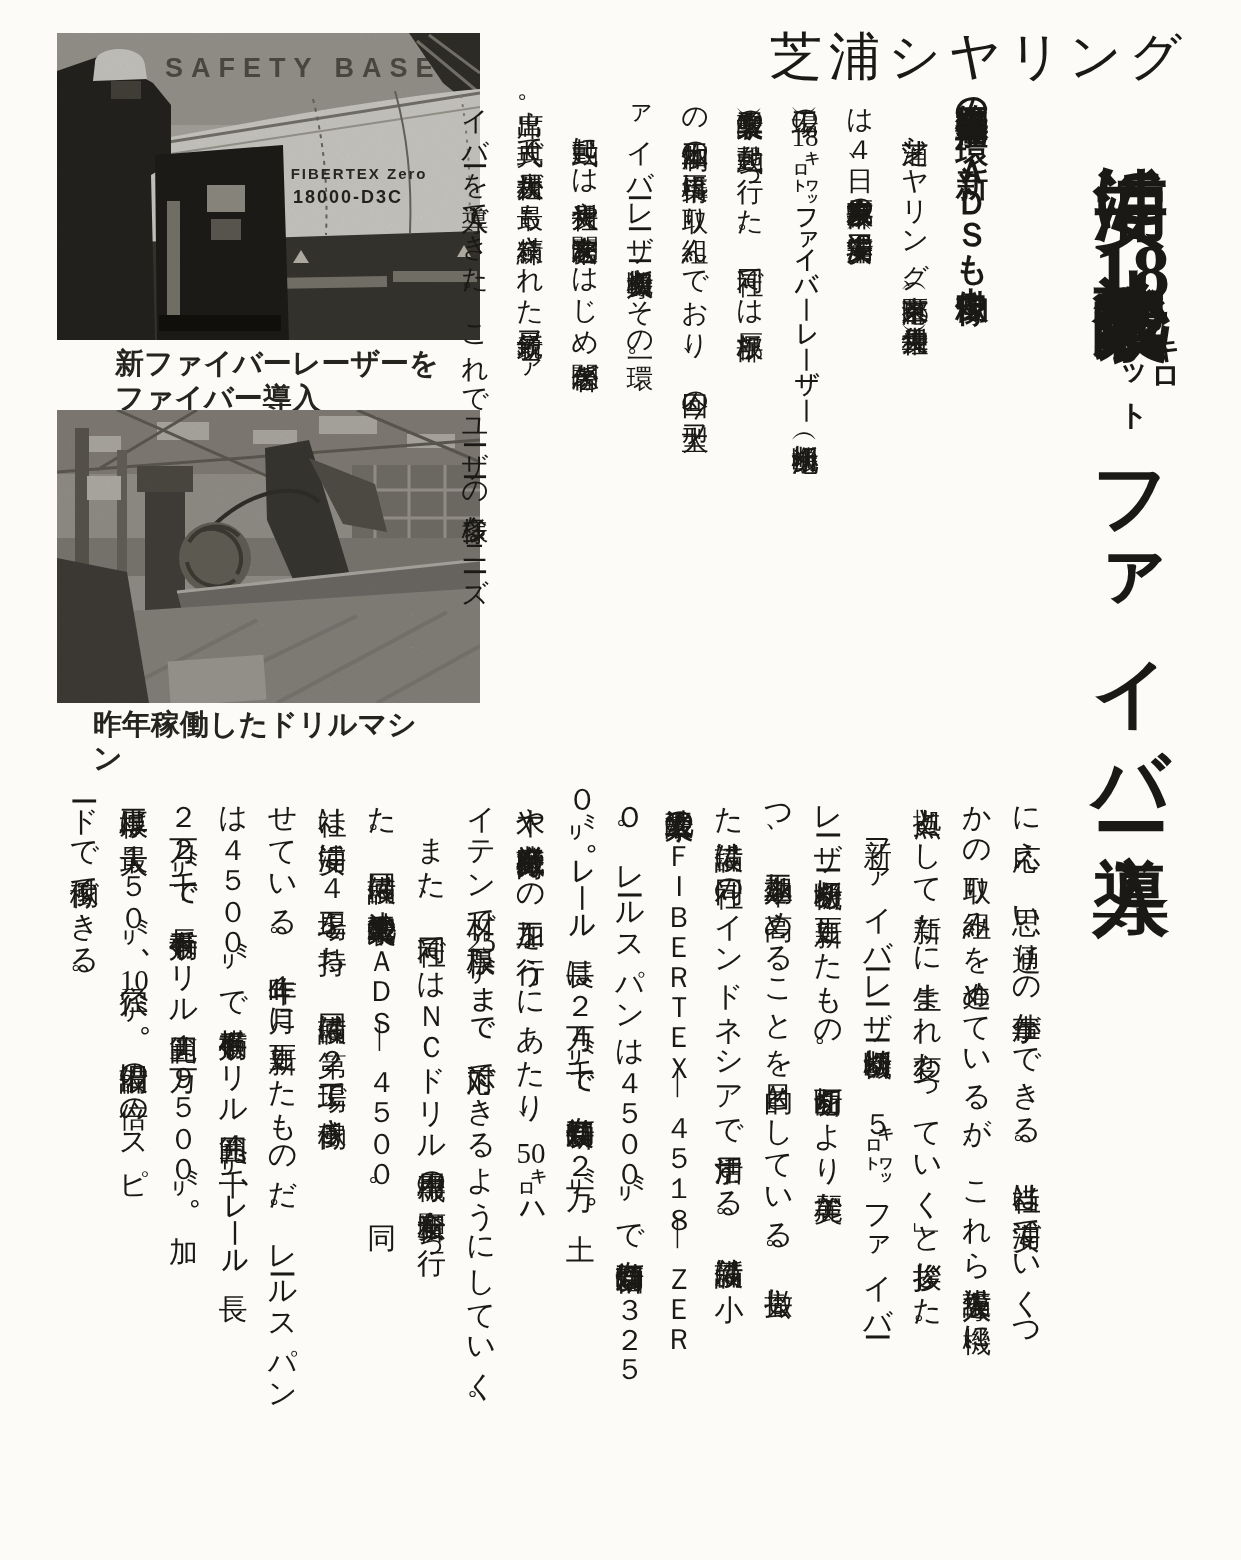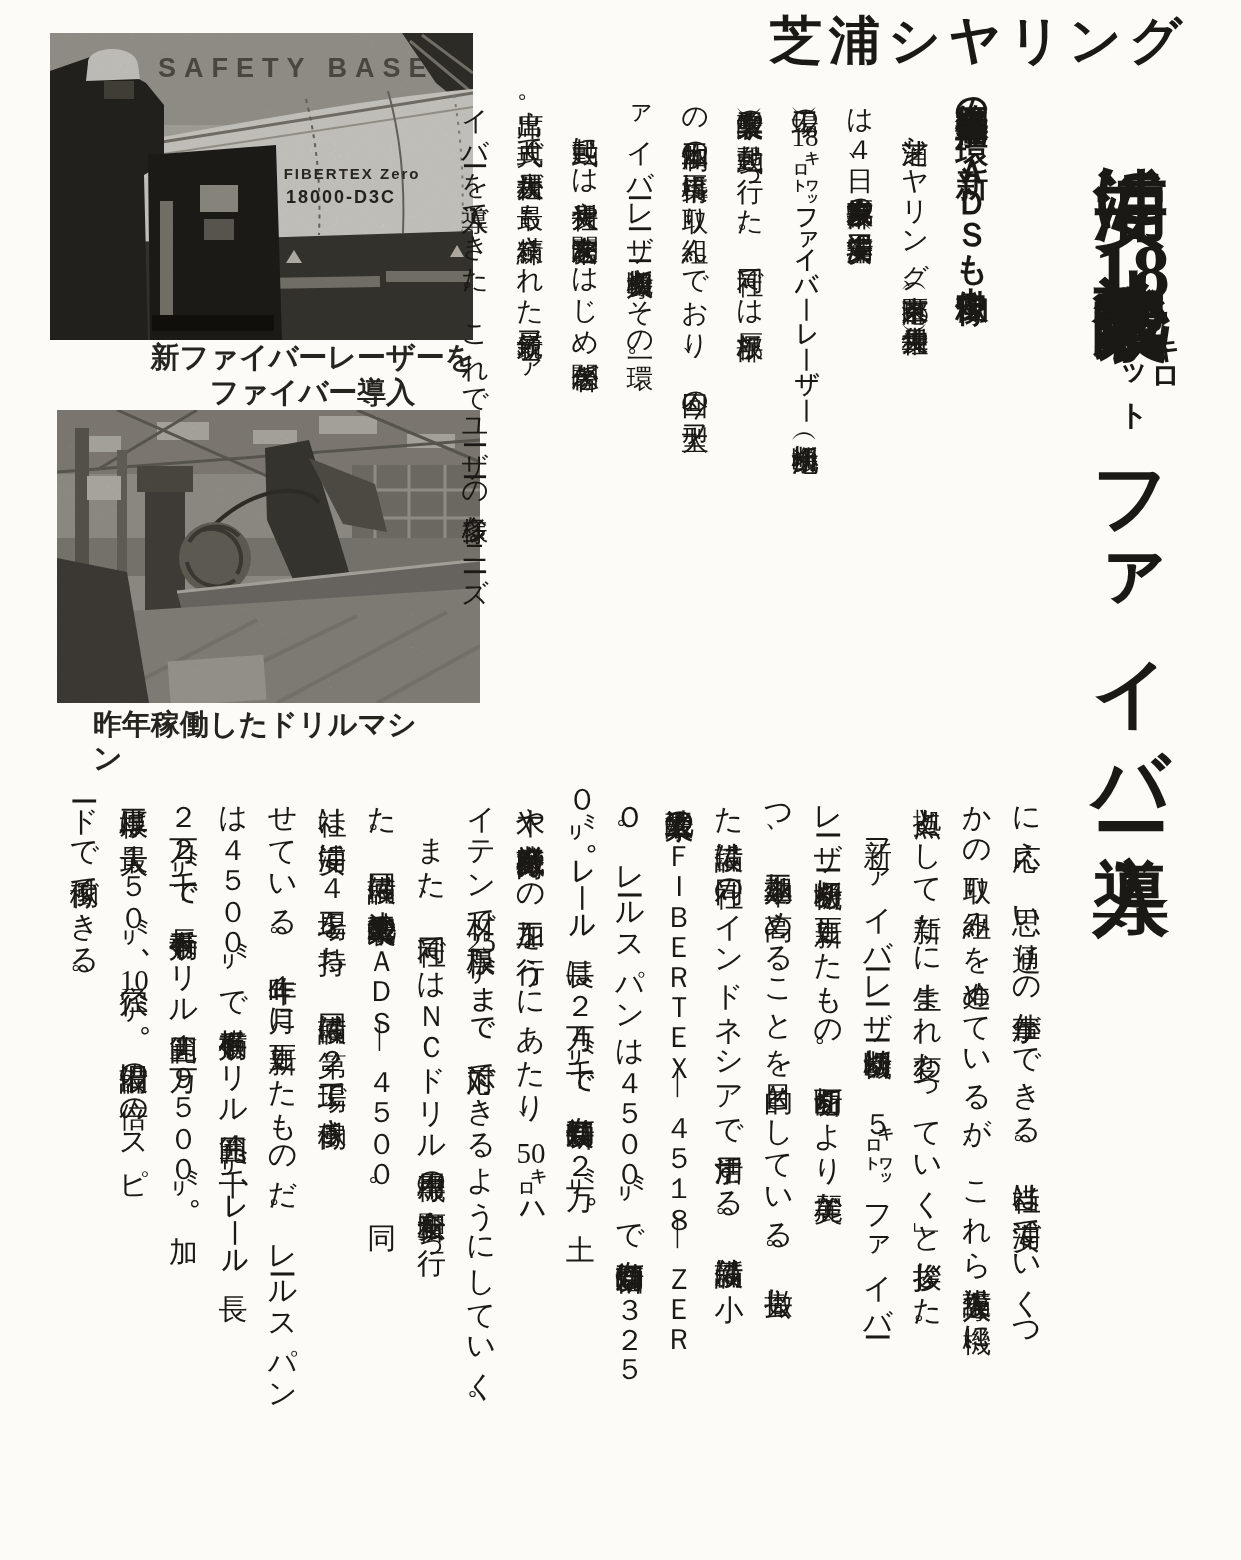--- a/index.html
+++ b/index.html
@@ -8,22 +8,22 @@
     position:relative;width:1241px;height:1560px;margin:0 auto;
     background:#fcfbf7;color:#1b1915;overflow:hidden;
     font-family:"Liberation Serif","DejaVu Serif",serif;
   }
   
   .vflow{writing-mode:vertical-rl;text-orientation:mixed;}
   .tcy{text-combine-upright:all;}
 
   
   .masthead{
-    position:absolute;left:770px;top:6px;
-    font-size:52px;font-weight:bold;letter-spacing:7px;white-space:nowrap;
+    position:absolute;left:770px;top:22px;
+    font-size:52px;font-weight:normal;letter-spacing:7px;white-space:nowrap;
   }
 
   
   .headline{
     position:absolute;right:56px;top:106px;height:1420px;
     font-size:76px;font-weight:bold;letter-spacing:5px;line-height:106px;
   }
   .kumi{display:inline-block;font-size:29px;font-weight:bold;letter-spacing:0;
         line-height:1.1;vertical-align:middle;margin:6px 0;}
   .kumi-col{display:block;}
@@ -39,28 +39,28 @@
   .tcol{font-size:27px;letter-spacing:0.5px;line-height:55px;}
 
   
   .body-bottom{
     position:absolute;left:57px;top:786px;width:994px;height:774px;
   }
   .bcol{font-size:29px;letter-spacing:1.2px;line-height:49.6px;}
 
   
   figure{margin:0;padding:0;}
-  .photo1{position:absolute;left:50px;top:33px;width:467px;text-align:center;}
+  .photo1{position:absolute;left:57px;top:33px;width:467px;}
   .photo2{position:absolute;left:57px;top:410px;width:364px;}
   .photo-frame{display:block;}
   figcaption{
     font-family:"Liberation Sans","DejaVu Sans",sans-serif;
     font-weight:600;color:#26241f;
   }
-  .photo1 figcaption{padding-left:58px;font-size:29px;line-height:35px;}
+  .photo1 figcaption{margin-top:6px;padding-left:58px;font-size:29px;line-height:35px;}
   .photo2 figcaption{margin-top:4px;padding-left:36px;font-size:29px;line-height:34px;}
   .capline{display:block;}
 </style>
 </head>
 <body>
 
 <div class="page">
 
   <div class="masthead">芝浦シヤリング</div>
 

